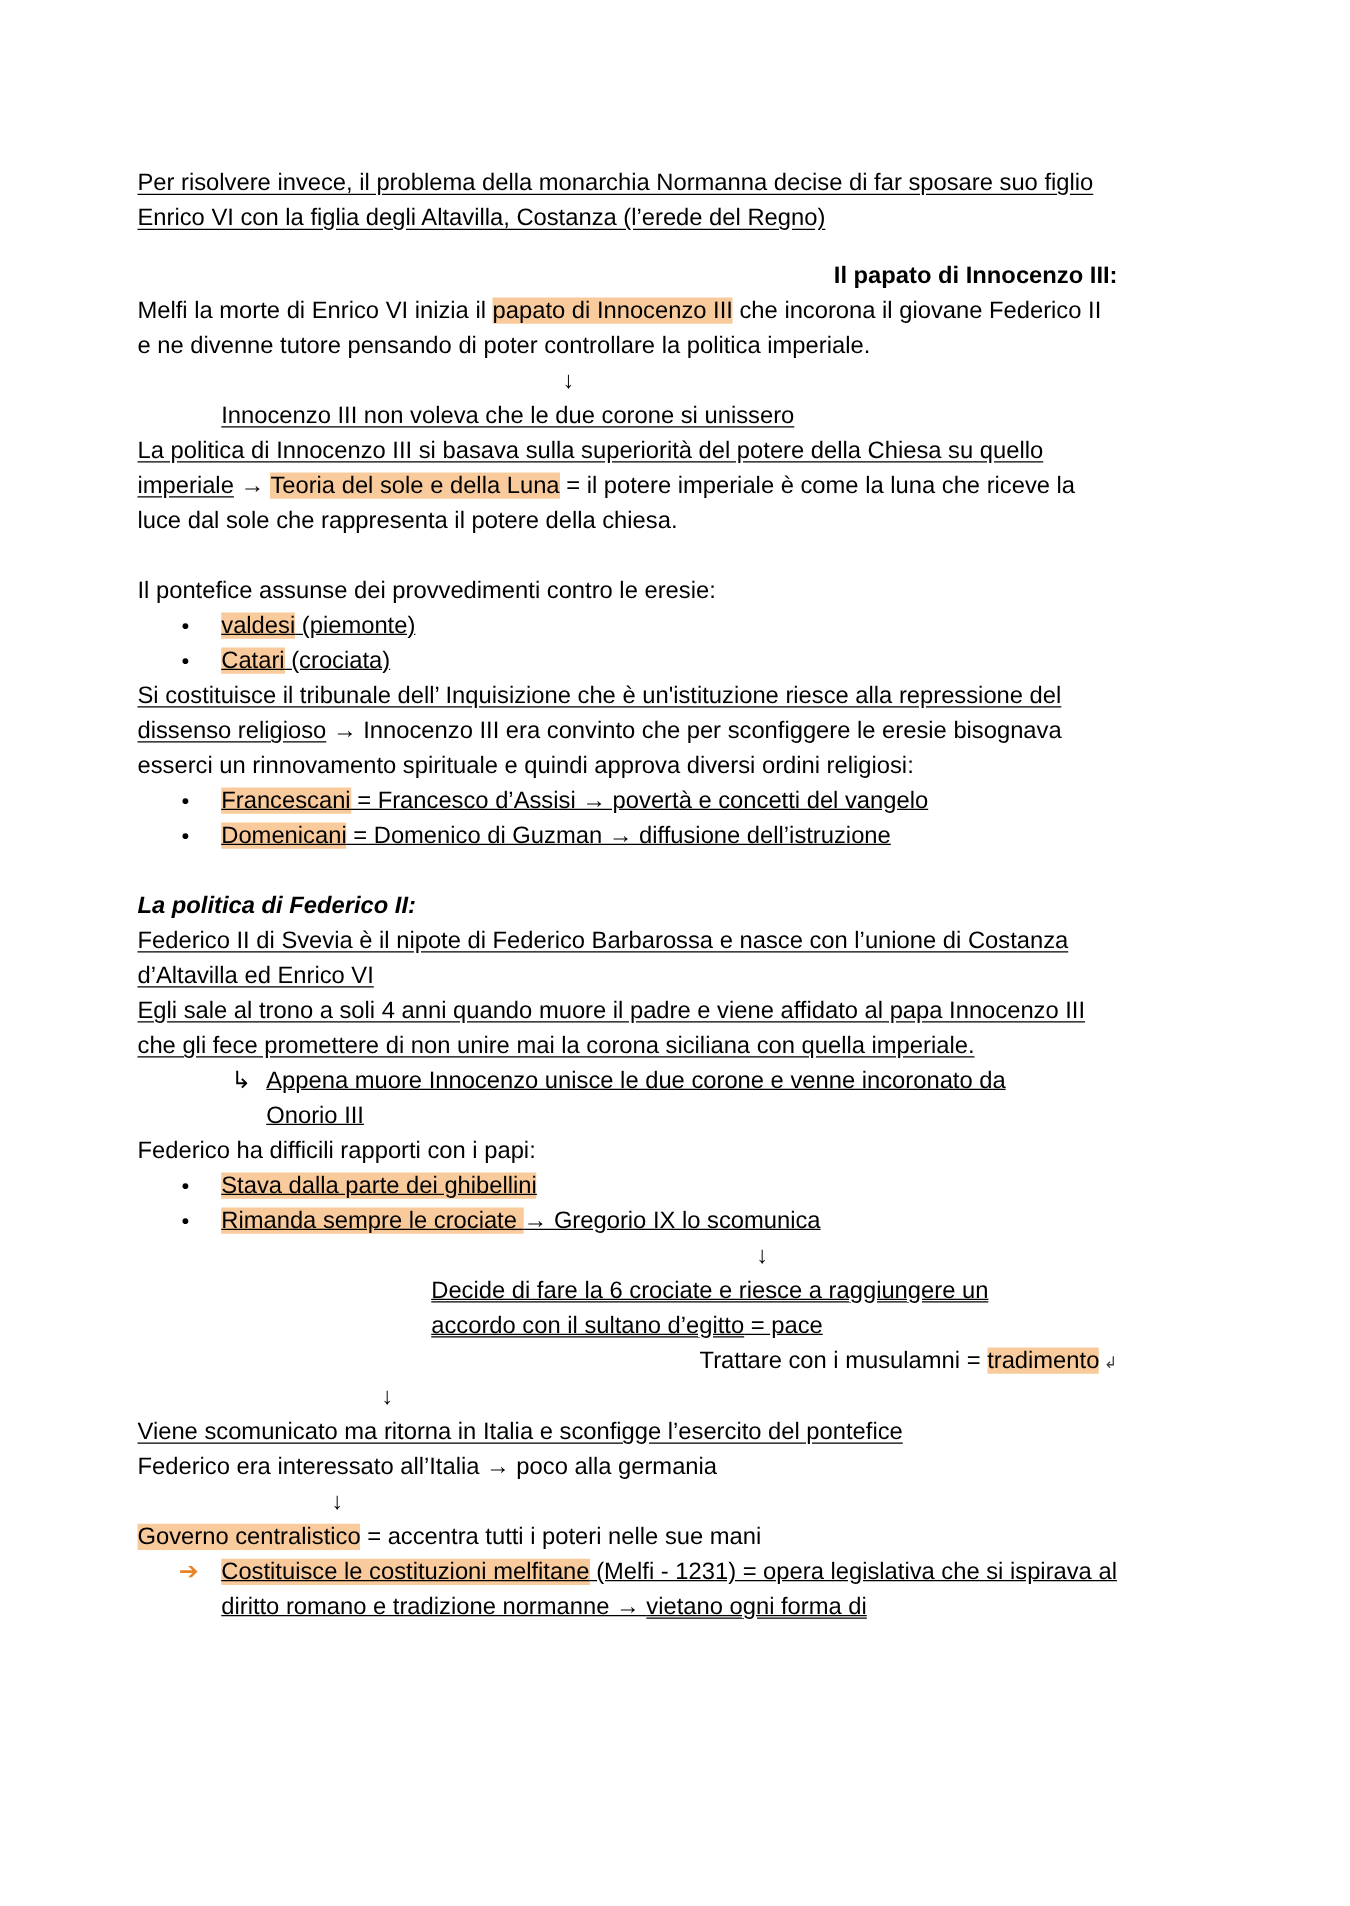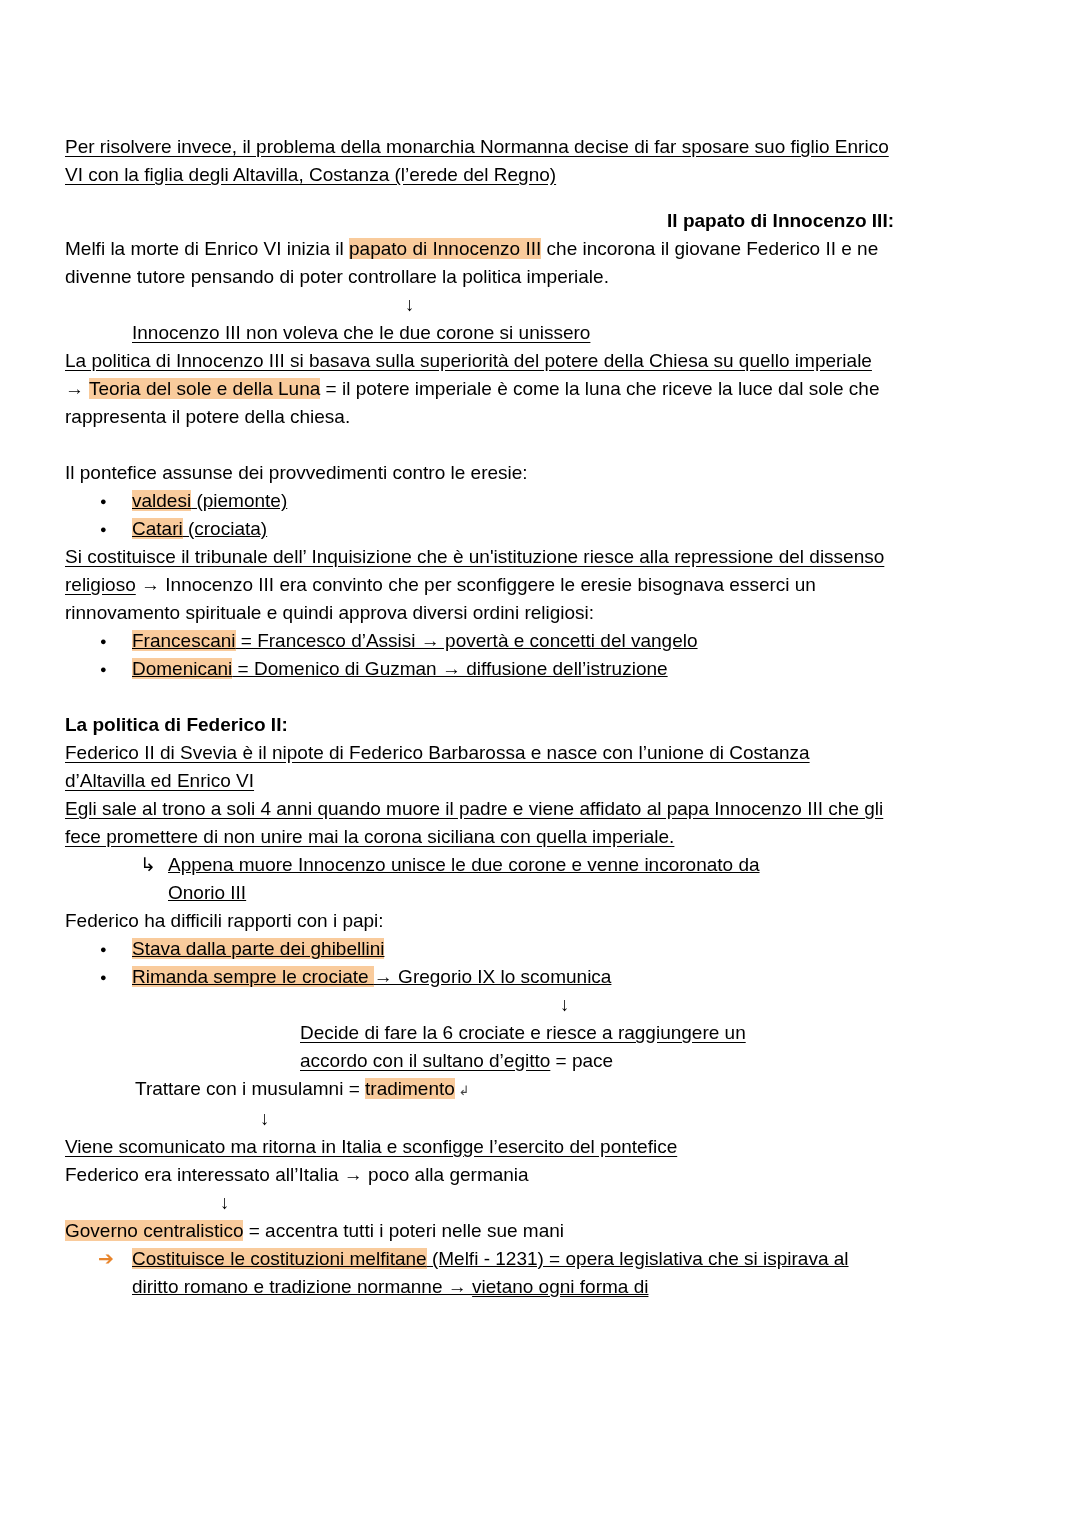--- a/index.html
+++ b/index.html
@@ -11,21 +11,21 @@
     height: 1525px;
     background: #ffffff;
     color: #000000;
     font-family: "Liberation Sans", sans-serif;
     overflow: hidden;
   }
   .page {
     box-sizing: border-box;
     width: 1044px;
     min-height: 1525px;
-    padding: 133px 150px 40px 65px;
+    padding: 133px 150px 40px 110px;
     font-size: 19px;
     line-height: 28px;
   }
   .block { margin: 0; }
   .u {
     text-decoration: underline;
     text-underline-offset: 3px;
   }
   .hl { background-color: var(--hl, #f9cb9c); }
   .b { font-weight: bold; }
@@ -67,39 +67,39 @@
       </div>
       <div class="block p"><span class="run u">Si costituisce il tribunale dell’ Inquisizione che è un'istituzione riesce alla repressione del dissenso religioso</span><span class="run"> → Innocenzo III era convinto che per sconfiggere le eresie bisognava esserci un rinnovamento spirituale e quindi approva diversi ordini religiosi:</span></div>
       <div class="block bullet flex">
         <span class="marker">●</span>
         <span class="content"><span class="run hl">Francescani</span><span class="run"> = Francesco d’Assisi → povertà e concetti del vangelo</span></span>
       </div>
       <div class="block bullet flex">
         <span class="marker">●</span>
         <span class="content"><span class="run hl">Domenicani</span><span class="run"> = Domenico di Guzman → diffusione dell’istruzione</span></span>
       </div>
-      <div class="block h" style="margin-top: 28px;"><span class="run b">La politica di Federico II:</span></div>
+      <div class="block h" style="margin-top: 28px; font-style: italic;"><span class="run b">La politica di Federico II:</span></div>
       <div class="block p"><span class="run u">Federico II di Svevia è il nipote di Federico Barbarossa e nasce con l’unione di Costanza d’Altavilla ed Enrico VI</span></div>
       <div class="block p"><span class="run u">Egli sale al trono a soli 4 anni quando muore il padre e viene affidato al papa Innocenzo III che gli fece promettere di non unire mai la corona siciliana con quella imperiale.</span></div>
       <div class="block hook flex" style="margin-left: 75px;">
         <span class="marker">↳</span>
         <span class="content"><span class="run">Appena muore Innocenzo unisce le due corone e venne incoronato da</span><br><span class="run">Onorio III</span></span>
       </div>
       <div class="block p"><span class="run">Federico ha difficili rapporti con i papi:</span></div>
       <div class="block bullet flex">
         <span class="marker">●</span>
         <span class="content"><span class="run hl">Stava dalla parte dei ghibellini</span></span>
       </div>
       <div class="block bullet flex">
         <span class="marker">●</span>
         <span class="content"><span class="run hl">Rimanda sempre le crociate </span><span class="run"> → Gregorio IX lo scomunica</span></span>
       </div>
       <div class="block p" style="margin-left: 495px;"><span class="run">↓</span></div>
-      <div class="block p" style="margin-left: 235px;"><span class="run u">Decide di fare la 6 crociate e riesce a raggiungere un</span><br><span class="run u">accordo con il sultano d’egitto</span><span class="run"> = pace</span></div>
-      <div class="block p" style="margin-left: 70px;"><span class="run">Trattare con i musulamni = </span><span class="run hl">tradimento</span><span class="run small"> ↲</span></div>
+      <div class="block p" style="margin-left: 235px; text-decoration: underline;"><span class="run u">Decide di fare la 6 crociate e riesce a raggiungere un</span><br><span class="run u">accordo con il sultano d’egitto</span><span class="run"> = pace</span></div>
+      <div class="block p" style=" text-align: right;"><span class="run">Trattare con i musulamni = </span><span class="run hl">tradimento</span><span class="run small"> ↲</span></div>
       <div class="block p" style="margin-left: 195px;"><span class="run">↓</span></div>
       <div class="block p"><span class="run u">Viene scomunicato ma ritorna in Italia e sconfigge l’esercito del pontefice</span></div>
       <div class="block p"><span class="run">Federico era interessato all’Italia → poco alla germania</span></div>
       <div class="block p" style="margin-left: 155px;"><span class="run">↓</span></div>
       <div class="block p"><span class="run hl">Governo centralistico</span><span class="run"> = accentra tutti i poteri nelle sue mani</span></div>
       <div class="block arrow flex">
         <span class="marker">➔</span>
         <span class="content"><span class="run hl">Costituisce le costituzioni melfitane</span><span class="run"> (Melfi - 1231) = opera legislativa che si ispirava al diritto romano e tradizione normanne → </span><span class="run u">vietano ogni forma di</span></span>
       </div>
     </div>

